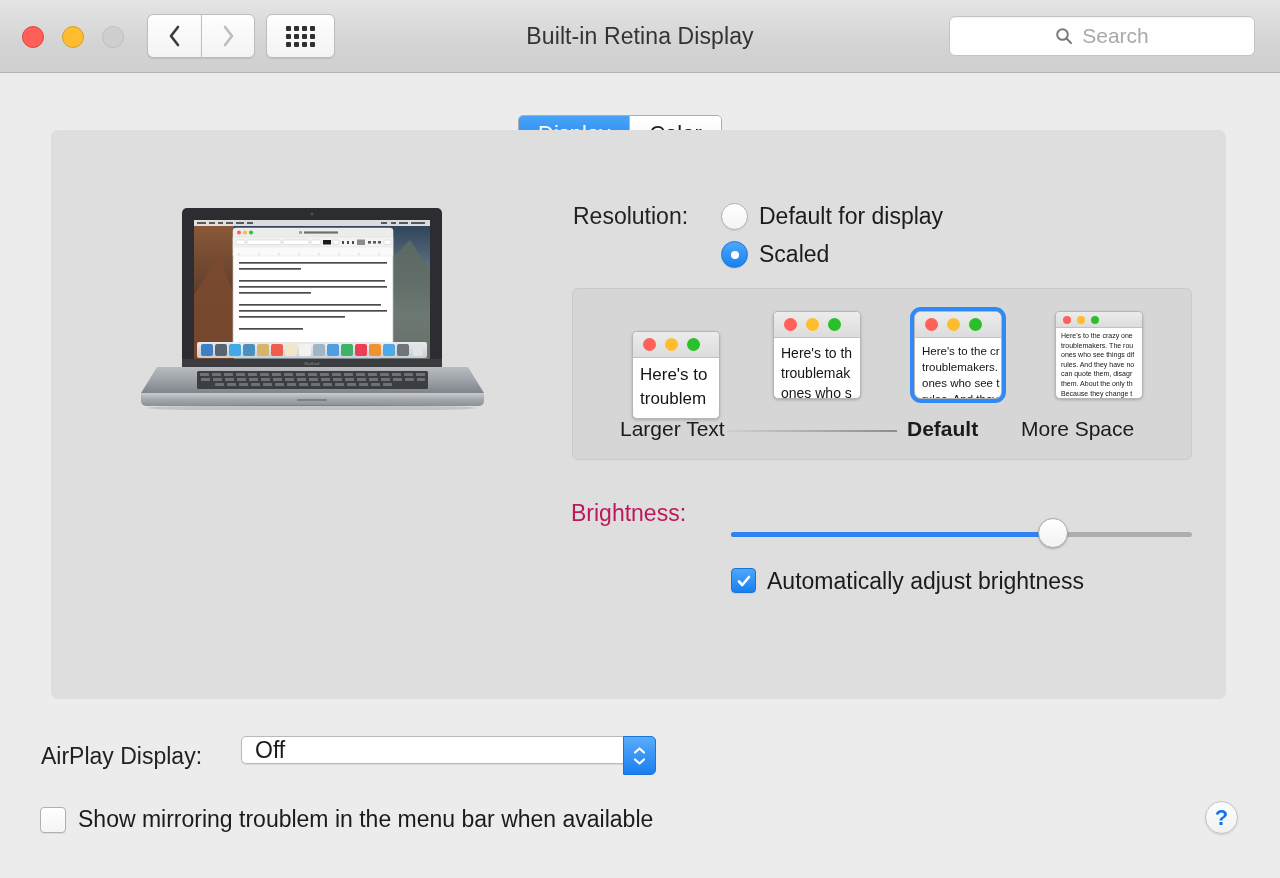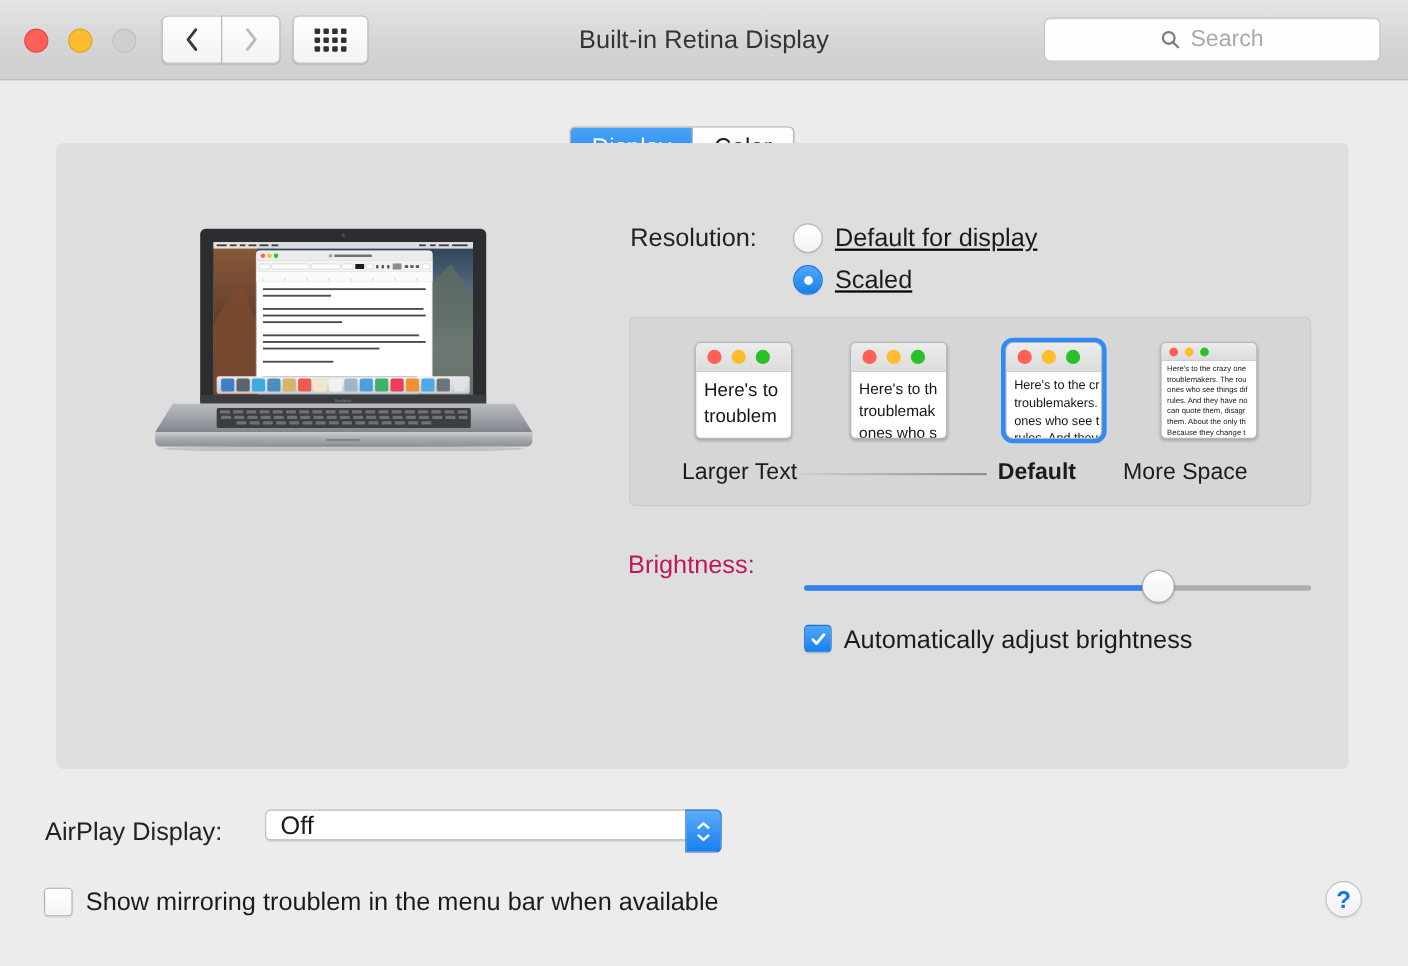--- a/index.html
+++ b/index.html
@@ -82,21 +82,21 @@
   .panel {
     position: absolute; left: 51px; top: 130px; width: 1175px; height: 569px;
     background: #dedede; border-radius: 7px;
   }
 
   
   .mac { position: absolute; left: 135px; top: 200px; width: 355px; height: 210px; }
 
   
   .reslabel { position: absolute; left: 573px; top: 203px; font-size: 23px; color: #222; }
-  .radio-row { position: absolute; display: flex; align-items: center; gap: 11px; text-decoration: underline; }
+  .radio-row { position: absolute; display: flex; align-items: center; gap: 11px; }
   .radio-row.r1 { left: 721px; top: 203px; }
   .radio-row.r2 { left: 721px; top: 241px; }
   .radio {
     width: 27px; height: 27px; border-radius: 50%;
     background: linear-gradient(to bottom,#ffffff,#f4f4f4);
     border: 1px solid #b3b3b3; box-shadow: 0 1px 1px rgba(0,0,0,.08);
     display: flex; align-items: center; justify-content: center; flex: none;
   }
   .radio.on {
     background: linear-gradient(to bottom,#4fa7f9,#1780f0);
@@ -110,21 +110,21 @@
     position: absolute; left: 572px; top: 288px; width: 620px; height: 172px;
     background: #d6d6d6; border-radius: 6px; border: 1px solid #cacaca;
   }
   .thumbs { position: absolute; left: 0; top: 0; width: 620px; height: 130px; }
   .thumb {
     position: absolute; top: 22px; width: 88px; height: 88px;
     background: #fff; border-radius: 5px; overflow: hidden;
     border: 1px solid #b6b6b6;
     box-shadow: 0 1px 3px rgba(0,0,0,.22);
   }
-  .thumb.t1 { left: 59px; }
+  .thumb.t1 { left: 59px; margin-top: 20px; }
   .thumb.t2 { left: 200px; }
   .thumb.t3 { left: 341px; }
   .thumb.t4 { left: 482px; }
   .thumb.selected {
     outline: 4px solid #2f8af5; outline-offset: 0px;
     border-radius: 7px;
   }
   .tbar { height: 26px; background: linear-gradient(to bottom,#ececec,#dcdcdc); border-bottom: 1px solid #c2c2c2;
           display: flex; align-items: center; gap: 9px; padding-left: 10px; }
   .thumb.t4 .tbar { height: 16px; gap: 6px; padding-left: 7px; }

